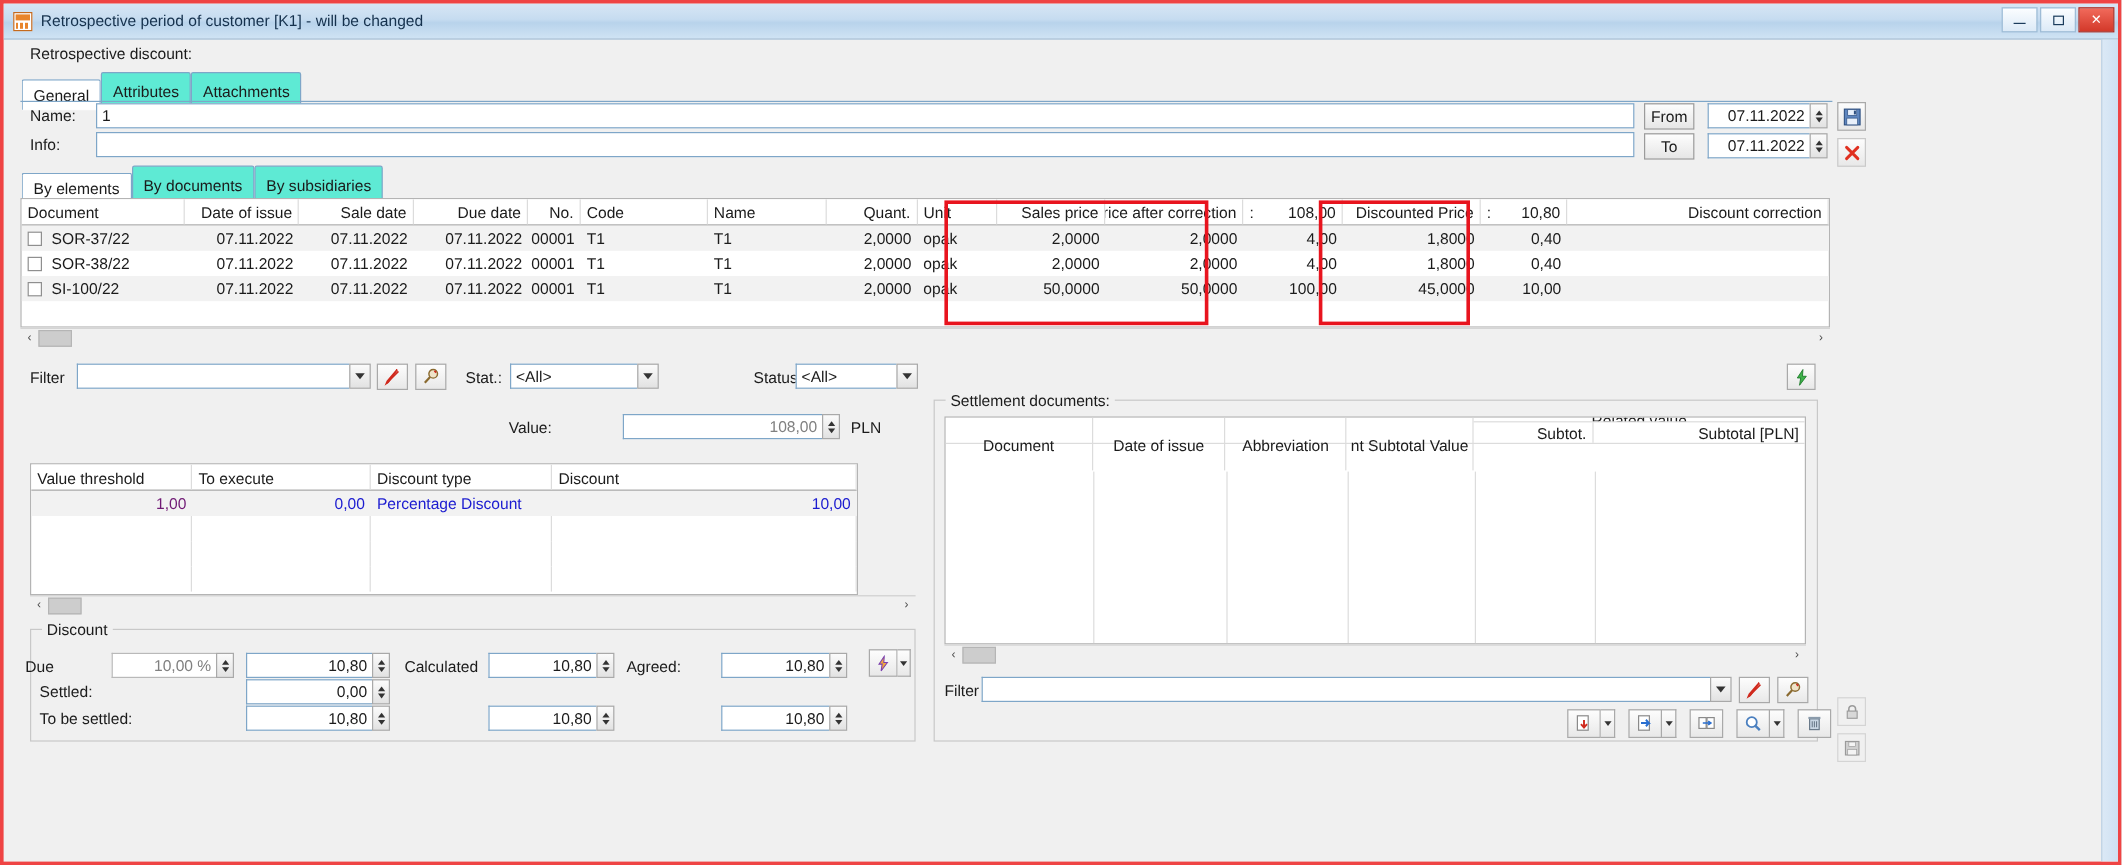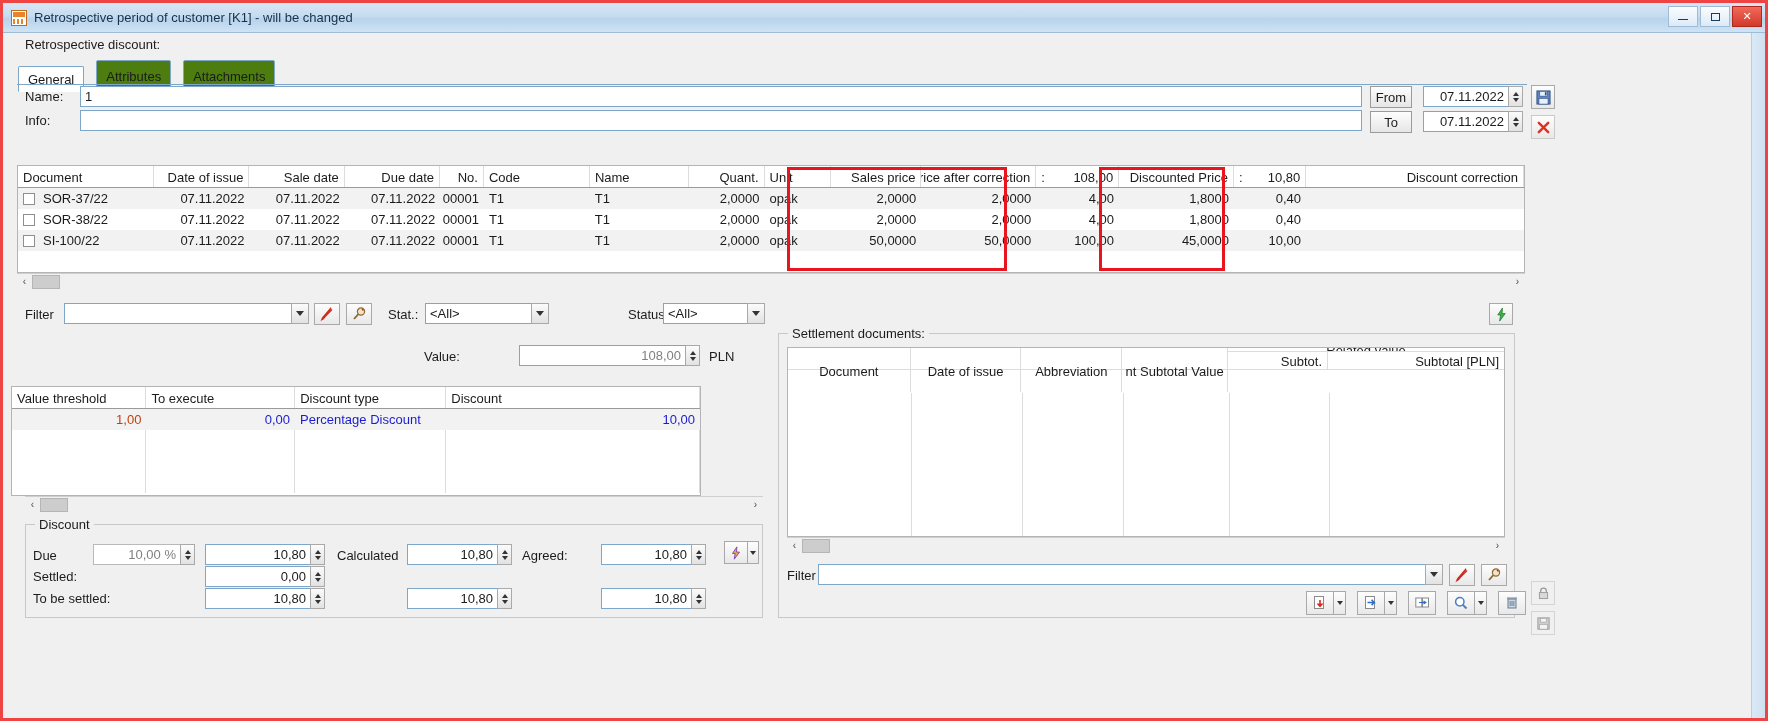--- a/index.html
+++ b/index.html
@@ -115,24 +115,24 @@
     font-size:13px; padding:0 4px; line-height:19px;
   }
   .combo > .cb {
     width:18px; border:1px solid #a9a9a9;
     background:linear-gradient(to bottom,#fbfbfb,#e2e2e2);
     display:flex;align-items:center;justify-content:center;
   }
   .chev { width:0;height:0;border-left:4px solid transparent;border-right:4px solid transparent;border-top:5px solid #333; }
 
   
-  .tabrow { display:flex; gap:12px; align-items:flex-end; }
+  .tabrow { display:flex; gap:0; align-items:flex-end; }
   .tab {
     height:32px; padding:0 9px;
-    border:1px solid #7ea6c8; background:#4d7c0f;
+    border:1px solid #7ea6c8; background:#5eead4;
     display:flex; align-items:center; font-size:13px; color:#1b1b1b;
     border-radius: 2px 2px 0 0;
   }
   .tab.active { background:#ffffff; border-bottom-color:#fff; height:26px; }
 
   
   .group {
     position:absolute; border:1px solid #c8c8c8; background:#f0f0f0;
   }
   .group > .glegend {
@@ -242,20 +242,25 @@
       <rect x="9.5" y="2.3" width="1.8" height="3.4" fill="#2d4f80"></rect>
       <rect x="3.2" y="9" width="9.6" height="6" fill="#e8f0fb" stroke="#2d4f80" stroke-width="0.6"></rect>
     </svg>
   </div>
   <div class="iconbtn" style="position:absolute;left:1528px;top:112px;width:24px;height:24px;border-color:#c9c9c9;">
     <svg width="15" height="15" viewBox="0 0 16 16">
       <path d="M3 3 L13 13 M13 3 L3 13" stroke="#e03020" stroke-width="2.6" stroke-linecap="round"></path>
     </svg>
   </div>
 
+  <div class="tabrow" style="position:absolute;left:15px;top:135px;">
+    <div class="tab active">By elements</div>
+    <div class="tab">By documents</div>
+    <div class="tab">By subsidiaries</div>
+  </div>
 
   <div class="grid" style="left:14px;top:162px;width:1508px;height:108px;">
     <div class="grid-head" id="el-head">
         <div class="gh" style="width: 152px;">Document</div>
         <div class="gh r" style="width: 106px;">Date of issue</div>
         <div class="gh r" style="width: 106px;">Sale date</div>
         <div class="gh r" style="width: 106px;">Due date</div>
         <div class="gh r" style="width: 48px;">No.</div>
         <div class="gh" style="width: 118px;">Code</div>
         <div class="gh" style="width: 110px;">Name</div>
@@ -393,30 +398,30 @@
   <div style="position:absolute;left:421px;top:346px;" class="lbl">Value:</div>
   <div class="spin grey" style="position:absolute;left:516px;top:342px;width:181px;">
     <div class="sv" style="border-color:#7ea6c8;">108,00</div>
     <div class="sb">
         <i class="arrow-up"></i>
         <i class="arrow-dn"></i>
       </div>
   </div>
   <div style="position:absolute;left:706px;top:346px;" class="lbl">PLN</div>
 
-  <div class="grid" style="left:8px;top:383px;width:690px;height:110px;">
+  <div class="grid" style="left:22px;top:383px;width:690px;height:110px;">
     <div class="grid-head" id="th-head">
         <div class="gh" style="width: 158px;">Value threshold</div>
         <div class="gh" style="width: 175px;">To execute</div>
         <div class="gh" style="width: 178px;">Discount type</div>
         <div class="gh" style="width: 300px;">Discount</div>
       </div>
     <div id="th-body">
         <div class="grow alt">
-          <div class="gc r" style="width: 158px; color: #c2410c;">1,00</div>
+          <div class="gc r" style="width: 158px; color: #701a75;">1,00</div>
           <div class="gc r" style="width: 175px; color: rgb(27, 27, 208);">0,00</div>
           <div class="gc" style="width: 178px; color: rgb(27, 27, 208);">Percentage Discount</div>
           <div class="gc r" style="width: 300px; color: rgb(27, 27, 208);">10,00</div>
         </div>
         <div class="grow">
           <div class="gc" style="width: 158px; border-right: 1px solid rgb(220, 220, 220);"></div>
           <div class="gc" style="width: 175px; border-right: 1px solid rgb(220, 220, 220);"></div>
           <div class="gc" style="width: 178px; border-right: 1px solid rgb(220, 220, 220);"></div>
           <div class="gc" style="width: 300px; border-right: 1px solid rgb(220, 220, 220);"></div>
         </div>
@@ -438,21 +443,21 @@
     <div class="sarrow">‹</div>
     <div class="sthumb" style="width:28px;"></div>
     <div style="flex:1 1 auto;"></div>
     <div class="sarrow">›</div>
   </div>
 
   <div class="group" style="left:22px;top:521px;width:738px;height:94px;">
     <span class="glegend">Discount</span>
   </div>
 
-  <div style="position:absolute;left:30px;top:545px;" class="lbl">Due</div>
+  <div style="position:absolute;left:18px;top:545px;" class="lbl">Due</div>
   <div class="spin grey" style="position:absolute;left:90px;top:541px;width:102px;">
     <div class="sv">10,00 %</div>
     <div class="sb">
         <i class="arrow-up"></i>
         <i class="arrow-dn"></i>
       </div>
   </div>
   <div class="spin" style="position:absolute;left:202px;top:541px;width:120px;">
     <div class="sv">10,80</div>
     <div class="sb">

